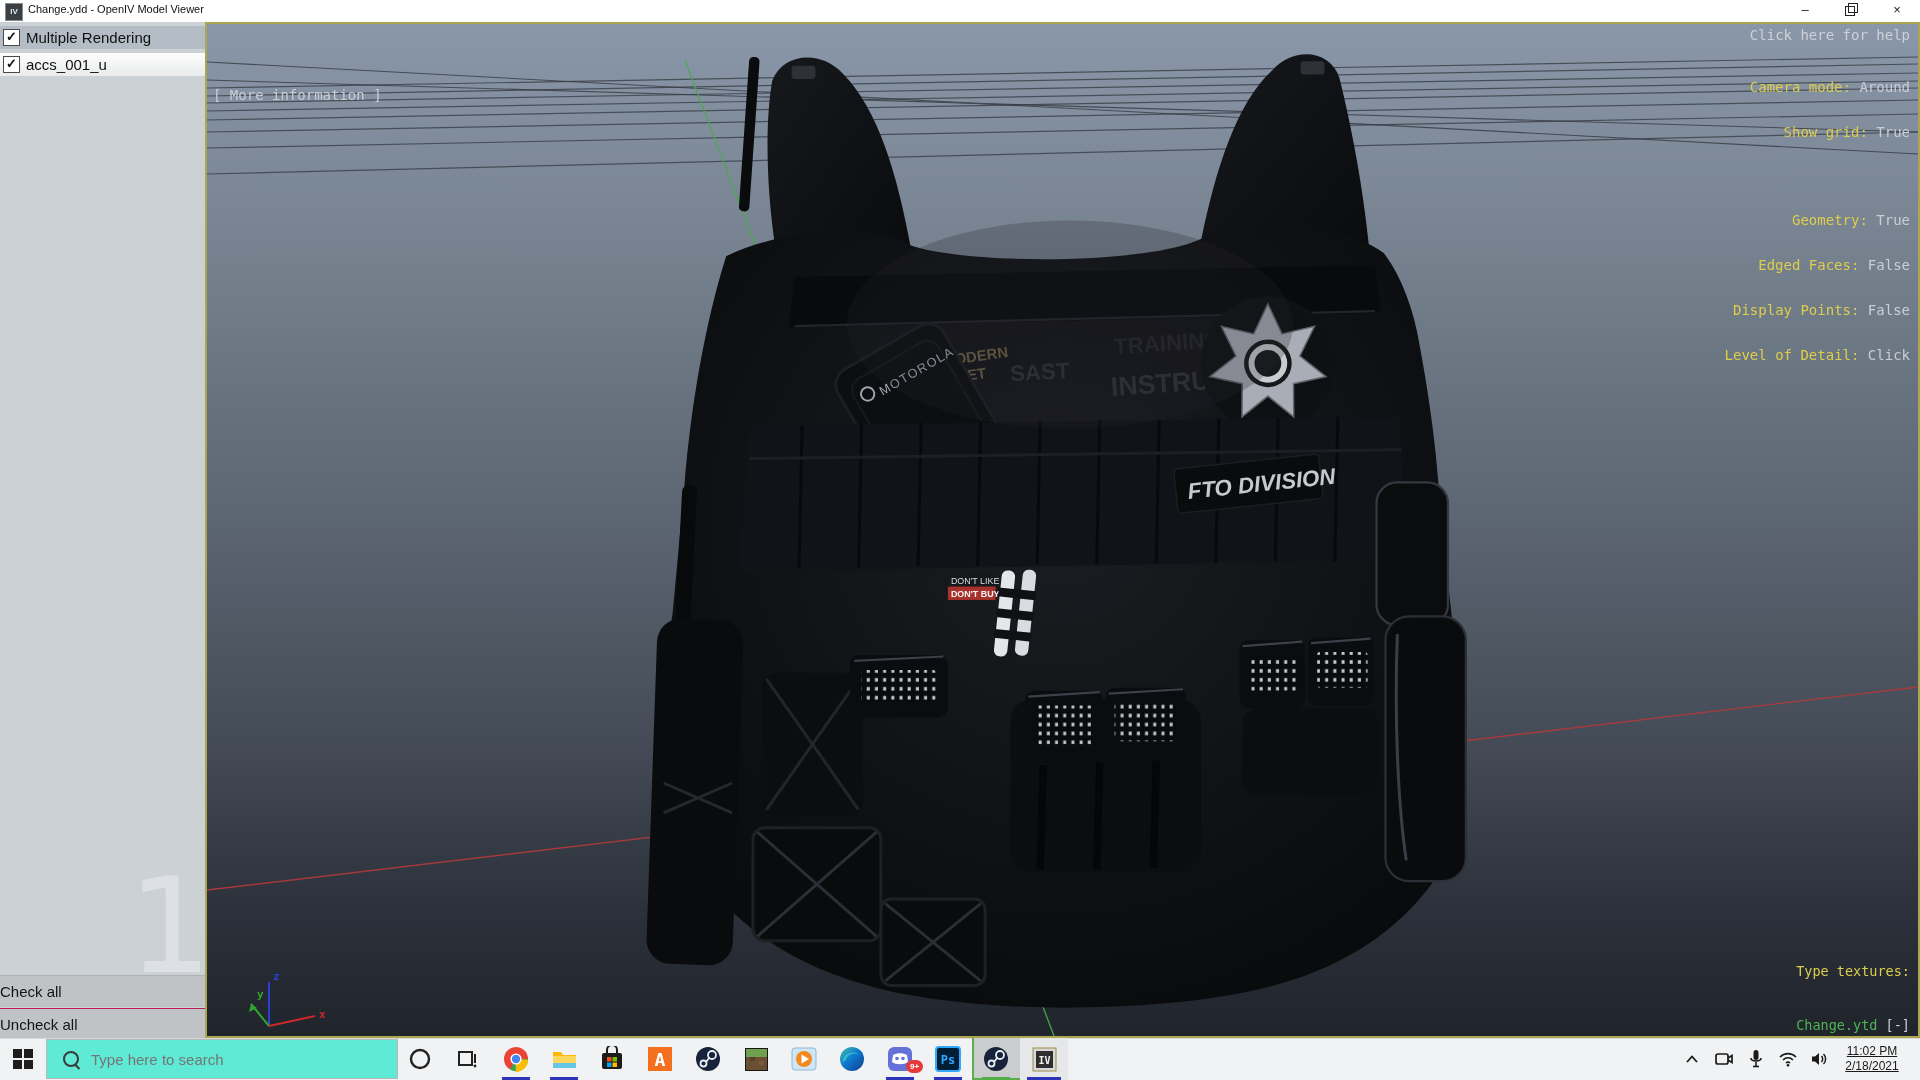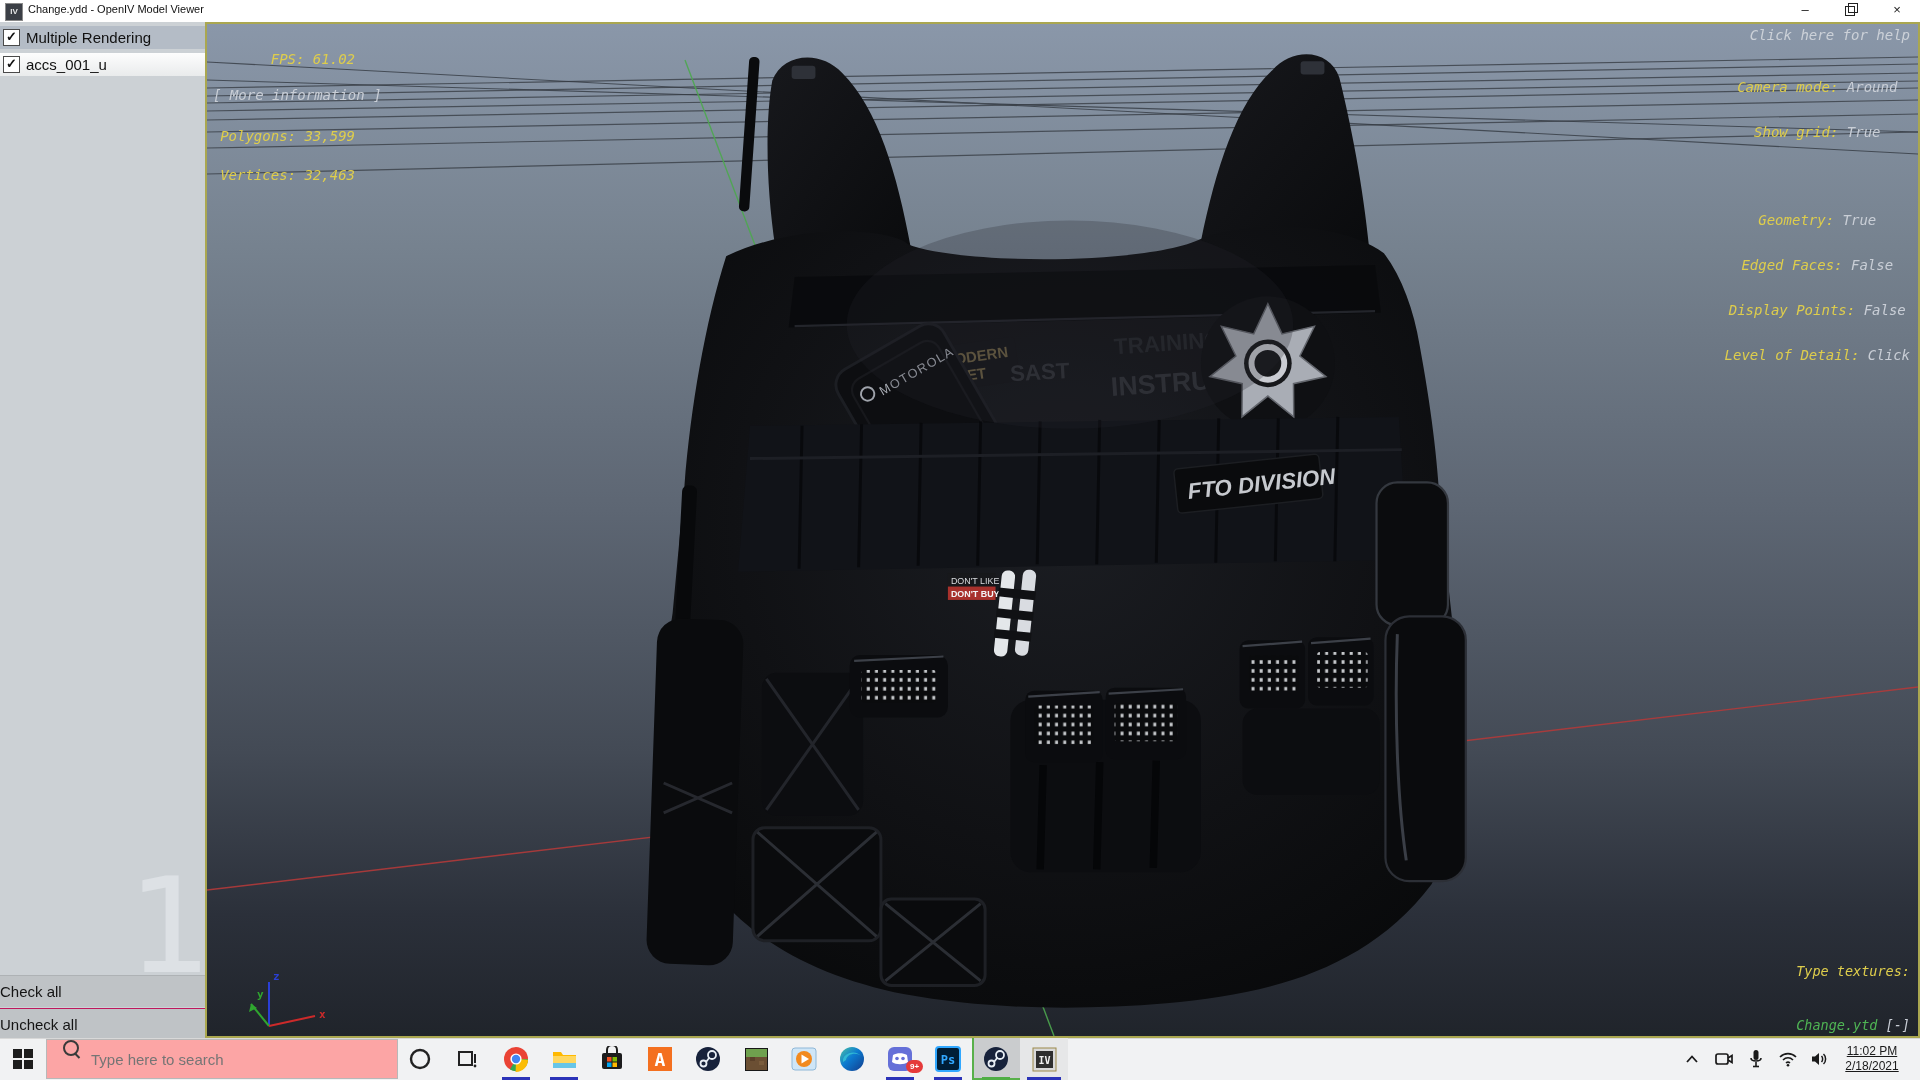--- a/index.html
+++ b/index.html
@@ -28,42 +28,42 @@
   #watermark-1{left:128px;top:838px;font:400 132px "DejaVu Sans",sans-serif;color:#dde1e5;line-height:1;}
   #btn-checkall,#btn-uncheckall{left:0;width:205px;height:31px;background:#bfc3c6;
     text-align:left;font-size:15px;color:#141414;line-height:31px;}
   #btn-checkall{top:953px;border-top:1px solid #aeb2b5;}
   #btn-uncheckall{top:986px;border-top:1px solid #be185d;height:30px;}
   
   #viewport{left:205px;top:22px;width:1715px;height:1016px;
     border:2px solid #aaa750;box-sizing:border-box;
     background:linear-gradient(#8a97a9 0%,#76828f 22%,#5d6673 48%,#434a55 72%,#2b303a 88%,#20242b 100%);}
   #bg-lines,#vest-svg{position:absolute;left:0;top:0;width:1711px;height:1012px;}
-  .ov{position:absolute;font-family:"DejaVu Sans Mono",monospace;font-size:14px;white-space:pre;font-style:italic;}
+  .ov{position:absolute;font-family:"DejaVu Sans Mono",monospace;font-size:14px;white-space:pre;}
   .yel{color:#decd4c;}
   .gry{color:#c9ced6;}
   .grn{color:#4fb454;}
   #stats{left:8px;top:3px;width:140px;text-align:right;line-height:13px;}
   #stats .line{margin-bottom:0;}
   #more-info{left:6px;top:63px;color:#c9ced6;}
   #tabs{left:760px;top:2px;}
   .tab-active{color:#d6c84a;}
   .tab-dim{color:#909cab;opacity:.75;}
   .tab-sep{color:#a89f55;}
   #help-link{right:8px;top:3px;text-align:right;color:#ccd1d8;}
-  #settings{right:8px;top:26px;text-align:center;line-height:15px;}
+  #settings{right:8px;top:26px;text-align:right;line-height:15px;}
   .set-gap{height:13px;}
   #textures{right:8px;top:902px;text-align:right;line-height:18px;font-size:13.5px;}
   #axis-gizmo{left:20px;top:930px;}
   .axis-label{font-family:"DejaVu Sans Mono",monospace;font-size:11px;font-weight:bold;}
   
   #taskbar{left:0;top:1038px;width:1920px;height:42px;background:#f1f2f3;border-top:1px solid #d8d8d8;box-sizing:border-box;}
   #start-btn{left:0;top:1038px;width:46px;height:42px;display:flex;align-items:center;justify-content:center;}
-  #search-box{left:46px;top:1039px;width:352px;height:40px;background:#fca5a5;border:1px solid #b8b8b8;box-sizing:border-box;
-    display:flex;}
+  #search-box{left:46px;top:1039px;width:352px;height:40px;background:#5eead4;border:1px solid #b8b8b8;box-sizing:border-box;
+    display:flex;align-items:center;}
   #search-box input{border:none;outline:none;font-size:15px;color:#444;width:280px;background:transparent;
     font-family:"Liberation Sans",sans-serif;}
   #search-glyph{width:12px;height:12px;border:2px solid #3a3a3a;border-radius:50%;margin:0 10px 0 16px;position:relative;flex:0 0 auto;}
   #search-glyph:before{content:"";position:absolute;width:2px;height:7px;background:#3a3a3a;left:11px;top:10px;transform:rotate(-45deg);}
   .slot{position:absolute;top:1038px;width:48px;height:42px;display:flex;align-items:center;justify-content:center;}
   .uline{position:absolute;bottom:0;left:10px;width:28px;height:3px;background:#2b33b8;}
   .slot-active{background:#e6e7e8;}
   .slot-steam2{background:#caccce;box-shadow:inset 2px -2px 0 #58b04a;}
   .uline-green{background:#4fae44;}
   .badge{position:absolute;right:1px;bottom:7px;min-width:13px;height:13px;border-radius:7px;background:#e53a3a;
@@ -267,26 +267,20 @@
 
       <g stroke="#2b2e34" stroke-width="2">
         <rect x="557" y="678" width="86" height="76" rx="8" fill="#0a0b0d" stroke="#1e2025"></rect>
         <path d="M560,681 L640,751 M640,681 L560,751"></path>
         <rect x="643" y="726" width="70" height="58" rx="7" fill="#0a0b0d" stroke="#1e2025"></rect>
         <path d="M646,729 L710,781 M710,729 L646,781"></path>
       </g>
       <ellipse cx="770" cy="340" rx="150" ry="70" fill="#23252c" opacity="0.25"></ellipse>
     </svg>
 
-    <div class="ov yel" id="stats">
-      <div class="line">FPS: 61.02</div>
-      <div style="height:12px"></div>
-      <div class="line">Polygons: 33,599</div>
-      <div class="line">Vertices: 32,463</div>
-    </div>
     <div class="ov" id="more-info">[ More information ]</div>
 
 
     <div class="ov" id="help-link">Click here for help</div>
     <div class="ov" id="settings">
       <div><span class="yel">Camera mode:</span><span class="gry"> Around</span></div>
       <div><span class="yel">Show grid:</span><span class="gry"> True</span></div>
       <div class="set-gap"></div>
       <div><span class="yel">Geometry:</span><span class="gry"> True</span></div>
       <div><span class="yel">Edged Faces:</span><span class="gry"> False</span></div>

